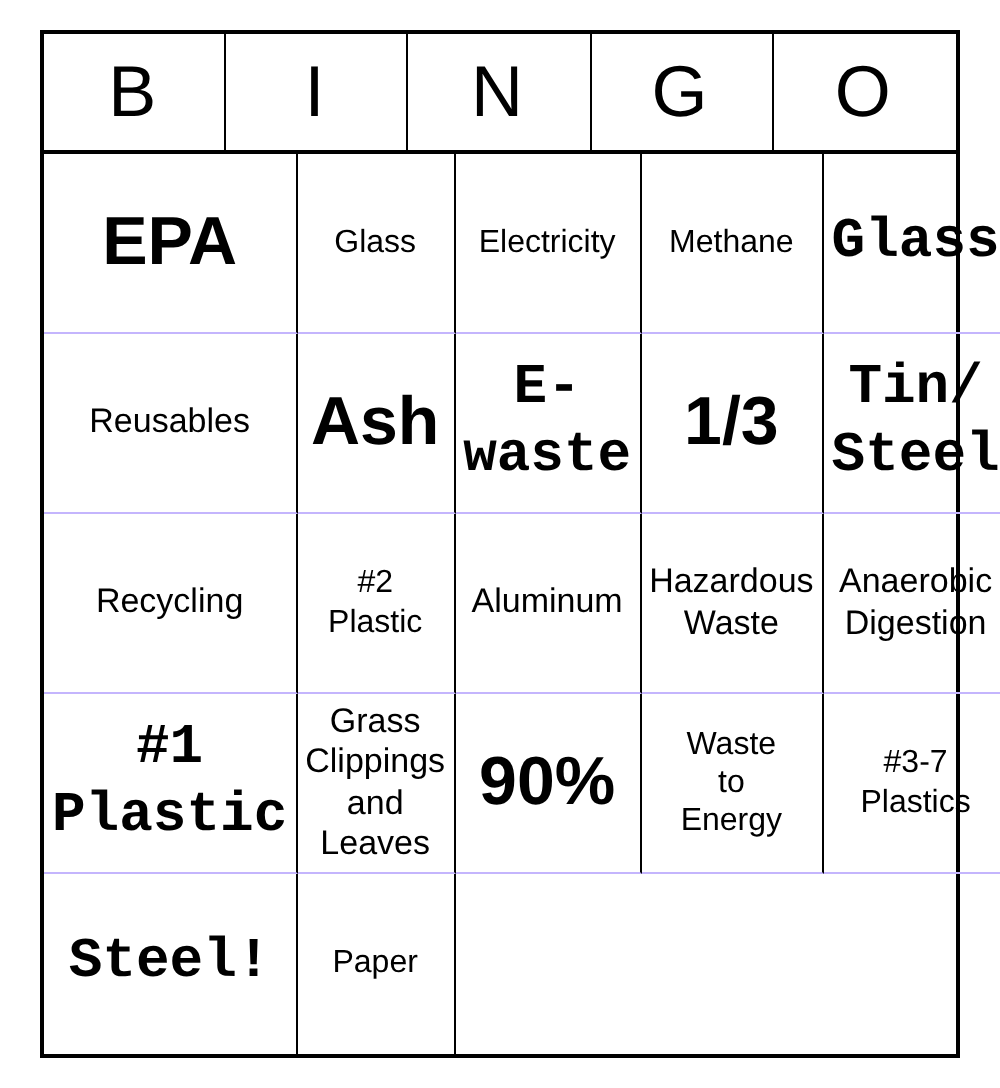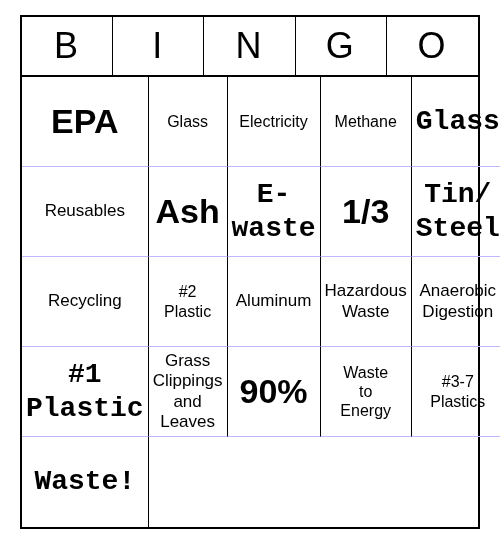--- a/index.html
+++ b/index.html
@@ -155,16 +155,19 @@
       <div class="bingo-cell">
         <span class="text-xlarge">90%</span>
       </div>
       <div class="bingo-cell">
         <span class="text-medium">Waste<br>to<br>Energy</span>
       </div>
       <div class="bingo-cell">
         <span class="text-medium">#3-7<br>Plastics</span>
       </div>
       <div class="bingo-cell">
-        <span class="text-large">Waste!</span>
+        <span class="text-large">Steel!</span>
+      </div>
+      <div class="bingo-cell">
+        <span class="text-medium">Paper</span>
       </div>
     </div>
 </div>
 
 </body></html>

